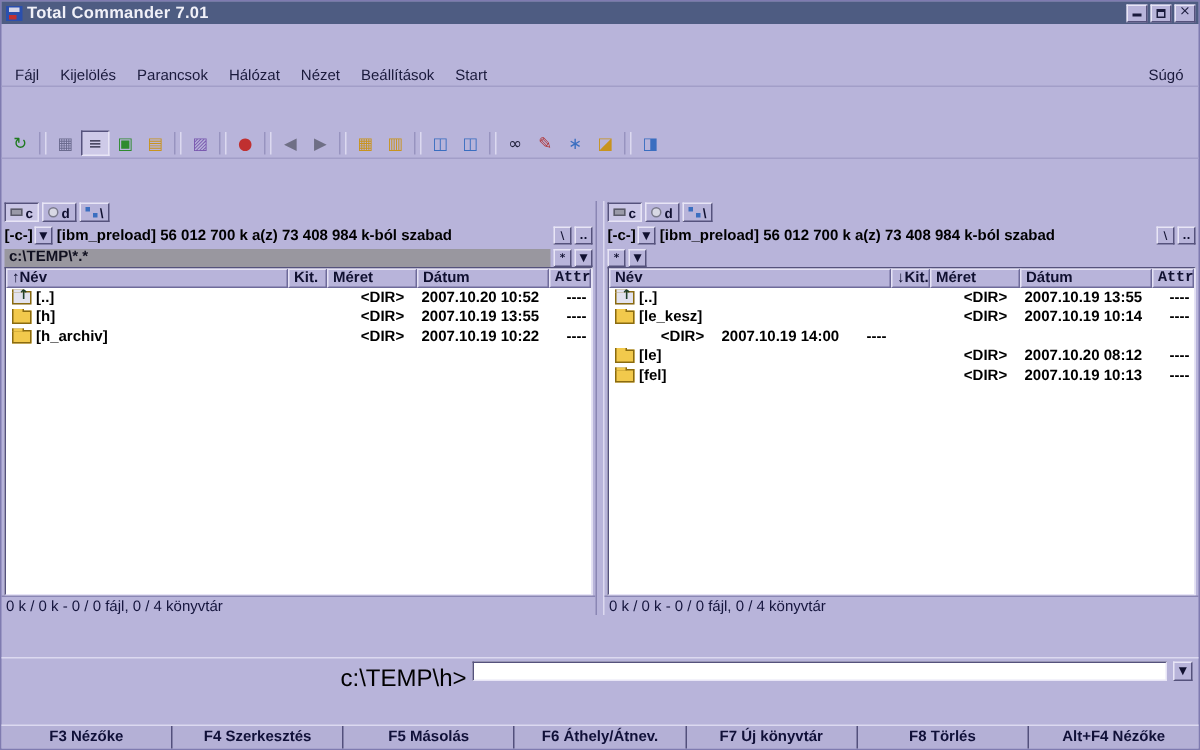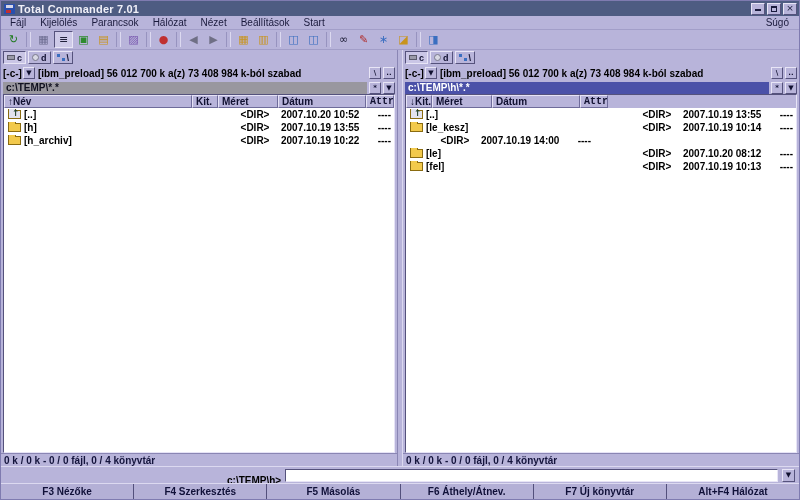--- a/index.html
+++ b/index.html
@@ -1,19 +1,19 @@
 <!DOCTYPE html>
 <html><head>
 <meta charset="utf-8">
 <style>
   * { margin:0; padding:0; box-sizing:border-box; }
   html,body { width:800px; height:500px; overflow:hidden;
     font-family:"Liberation Sans","DejaVu Sans",sans-serif; }
   .window { width:800px; height:500px; background:#b8b4da; display:flex; flex-direction:column;
-    border:1px solid #7f7bb0; }
+    border:1px solid #7f7bb0;gap:28px; }
 
   
   .titlebar { height:15px; background:#4e5c82; display:flex; align-items:center; padding:0 2px; flex:none; }
   .tc-appicon { width:11px; height:10px; margin:0 3px 0 1px; background:#2a4fae; position:relative; flex:none; }
   .tc-appicon::before { content:""; position:absolute; left:2px; top:1px; width:7px; height:3px; background:#d6d6e8; }
   .tc-appicon::after { content:""; position:absolute; left:2px; bottom:1px; width:5px; height:3px; background:#c23030; }
   .title-text { color:#f0f0f8; font-size:11px; font-weight:bold; letter-spacing:.2px; }
   .win-controls { margin-left:auto; display:flex; gap:2px; }
   .win-btn { width:14px; height:12px; background:#b8b4da; border:1px solid;
     border-color:#e8e5f6 #55527c #55527c #e8e5f6; font-size:9px; line-height:9px; color:#1a1a3c;
@@ -80,27 +80,27 @@
   .fext { width:26px; } .fsize { width:46px; text-align:center; } .fdate { width:88px; } .fattr { width:28px; text-align:right; }
 
   .folder { width:13px; height:9px; background:#f2c94c; border:1px solid #8a6b10; position:relative; flex:none; margin-left:1px; }
   .folder::before { content:""; position:absolute; left:-1px; top:-3px; width:6px; height:2px;
     background:#f2c94c; border:1px solid #8a6b10; border-bottom:none; }
   .folder.up { background:#e2e2ee; }
   .folder.up::before { background:#e2e2ee; }
   .folder.up::after { content:"↑"; position:absolute; left:3px; top:-2px; font-size:9px; line-height:9px;
     color:#20402a; font-family:"DejaVu Sans",sans-serif; font-weight:bold; }
 
-  .statusbar { height:13px; border-top:1px solid #8a86b4; font-size:10px; font-weight:bold; color:#14143c;
+  .statusbar { height:13px; border-top:1px solid #8a86b4; font-size:10px; font-weight:normal; color:#14143c;
     display:flex; align-items:center; padding:0 3px; flex:none; white-space:nowrap; }
 
   
   .cmdline { height:17px; display:flex; align-items:center; padding:0 4px; gap:4px;
     border-top:1px solid #dcd9f0; flex:none; }
-  .cmd-label { margin-left:222px; font-size:10px; font-weight:bold; color:#000; white-space:nowrap;margin-top:11px; }
+  .cmd-label { margin-left:222px; font-size:16px; font-weight:normal; color:#000; white-space:nowrap;margin-top:11px; }
   .cmd-input { flex:1; height:13px; border:1px solid; border-color:#55527c #e8e5f6 #e8e5f6 #55527c;
     background:#fff; font-size:10px; padding:0 2px; font-family:inherit; }
   .cmd-drop { width:13px; height:13px; background:#b8b4da; border:1px solid;
     border-color:#e8e5f6 #55527c #55527c #e8e5f6; font-size:7px; line-height:11px; text-align:center;
     color:#101030; font-family:"DejaVu Sans",sans-serif; padding:0; }
 
   
   .fkeys { height:16px; display:flex; border-top:1px solid #dcd9f0; flex:none; background:#b4b0d6; }
   .fkey { flex:1; background:transparent; border:none; border-left:1px solid #53507c;
     font-size:10px; font-weight:bold; color:#101038; font-family:inherit; cursor:default; }
@@ -266,26 +266,26 @@
           <span class="combo-text">[-c-]</span>
           <button class="combo-arrow">▼</button>
         </span>
         <span class="info-text">[ibm_preload]  56 012 700 k a(z) 73 408 984 k-ból szabad</span>
         <span class="drive-side-btns">
           <button class="mini-btn">\</button>
           <button class="mini-btn">..</button>
         </span>
       </div>
       <div class="pathrow">
-        <div class="pathbar active">c:\TEMP\h\*.*</div>
         <button class="mini-btn">*</button>
         <button class="mini-btn">▼</button>
       </div>
       <div class="file-area">
         <div class="cols">
+          <span class="col col-name">Név</span>
           <span class="col col-ext">↓Kit.</span>
           <span class="col col-size">Méret</span>
           <span class="col col-date">Dátum</span>
           <span class="col col-attr">Attr.</span>
         </div>
         <div class="list">
           <div class="frow">
             <span class="fcell fname">
                 <span class="folder up"></span>
                 <span>[..]</span>
@@ -342,16 +342,17 @@
     <input class="cmd-input" value="" style="">
     <button class="cmd-drop">▼</button>
   </div>
 
   <div class="fkeys">
     <button class="fkey">F3 Nézőke</button>
     <button class="fkey">F4 Szerkesztés</button>
     <button class="fkey">F5 Másolás</button>
     <button class="fkey">F6 Áthely/Átnev.</button>
     <button class="fkey">F7 Új könyvtár</button>
-    <button class="fkey">Alt+F4 Hálózat</button>
+    <button class="fkey">F8 Törlés</button>
+    <button class="fkey">Alt+F4 Nézőke</button>
   </div>
 
 </div>
 
 </body></html>

